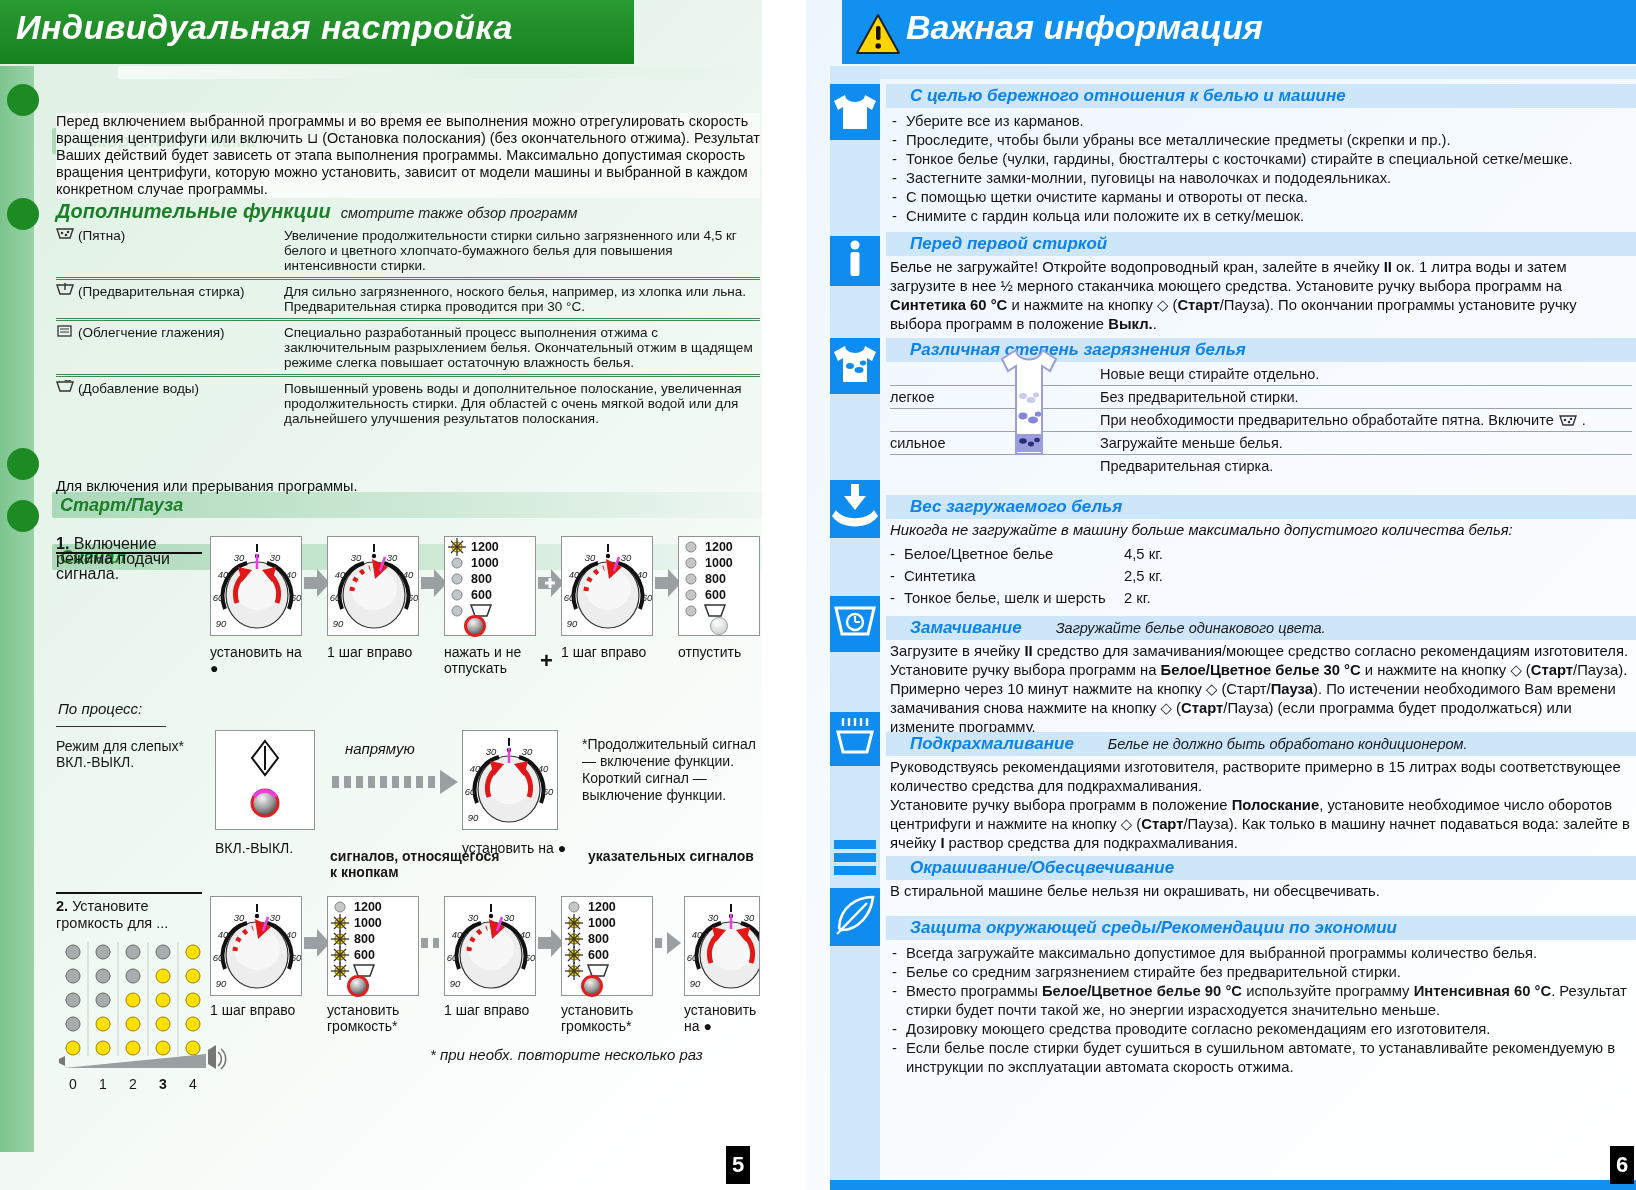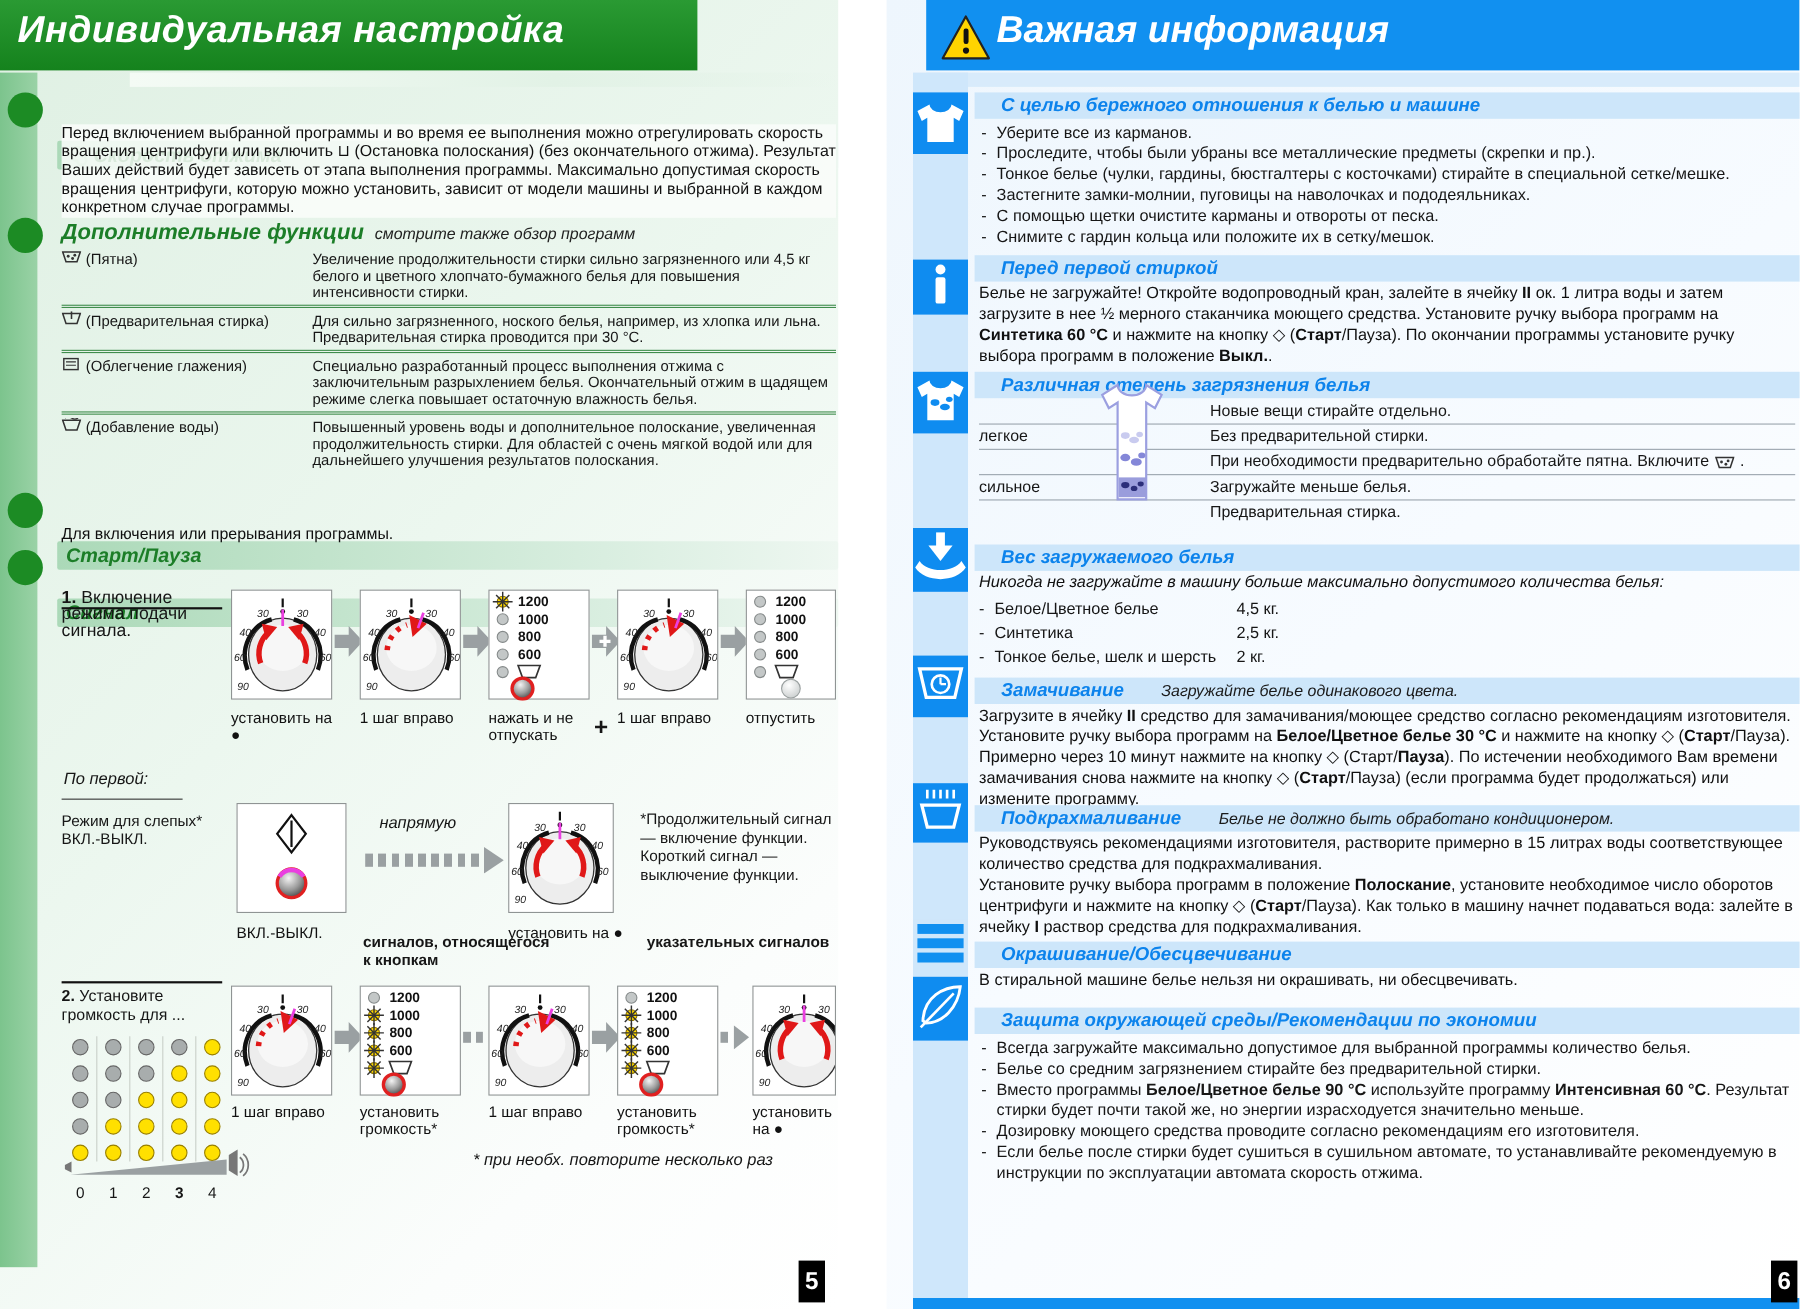--- a/index.html
+++ b/index.html
@@ -298,21 +298,21 @@
           <use href="#led-b"></use>
         </svg></div>
 
     <div class="abs plabel" style="left:210px;top:644px;width:92px">установить на ●</div>
     <div class="abs plabel" style="left:327px;top:644px;width:92px">1 шаг вправо</div>
     <div class="abs plabel" style="left:444px;top:644px;width:92px">нажать и не отпускать</div>
     <div class="abs bold" style="left:540px;top:648px;font-size:22px">+</div>
     <div class="abs plabel" style="left:561px;top:644px;width:92px">1 шаг вправо</div>
     <div class="abs plabel" style="left:678px;top:644px;width:82px">отпустить</div>
 
-    <div class="abs ital" style="left:58px;top:700px;font-size:15px">По первой:</div>
+    <div class="abs ital" style="left:58px;top:700px;font-size:15px">По процесс:</div>
     <div class="abs" style="left:56px;top:726px;width:110px;height:1px;background:#333"></div>
     <div class="abs" style="left:56px;top:738px;width:152px;font-size:14px;line-height:16px">Режим для слепых* ВКЛ.-ВЫКЛ.</div>
     <div class="abs panel" style="left:215px;top:730px;width:100px;height:100px">
       <svg width="98" height="98">
         <polygon points="49,10 62,27 49,44 36,27" fill="none" stroke="#111" stroke-width="2"></polygon>
         <line x1="49" y1="15" x2="49" y2="39" stroke="#111" stroke-width="2"></line>
         <circle cx="49" cy="72" r="13" fill="url(#sphereG)" stroke="#e02020" stroke-width="3"></circle>
         <path d="M38 66 A13 13 0 0 1 60 66" fill="none" stroke="#ea3fe0" stroke-width="4"></path>
       </svg></div>
     <div class="abs ital" style="left:345px;top:740px;font-size:15px">напрямую</div>

